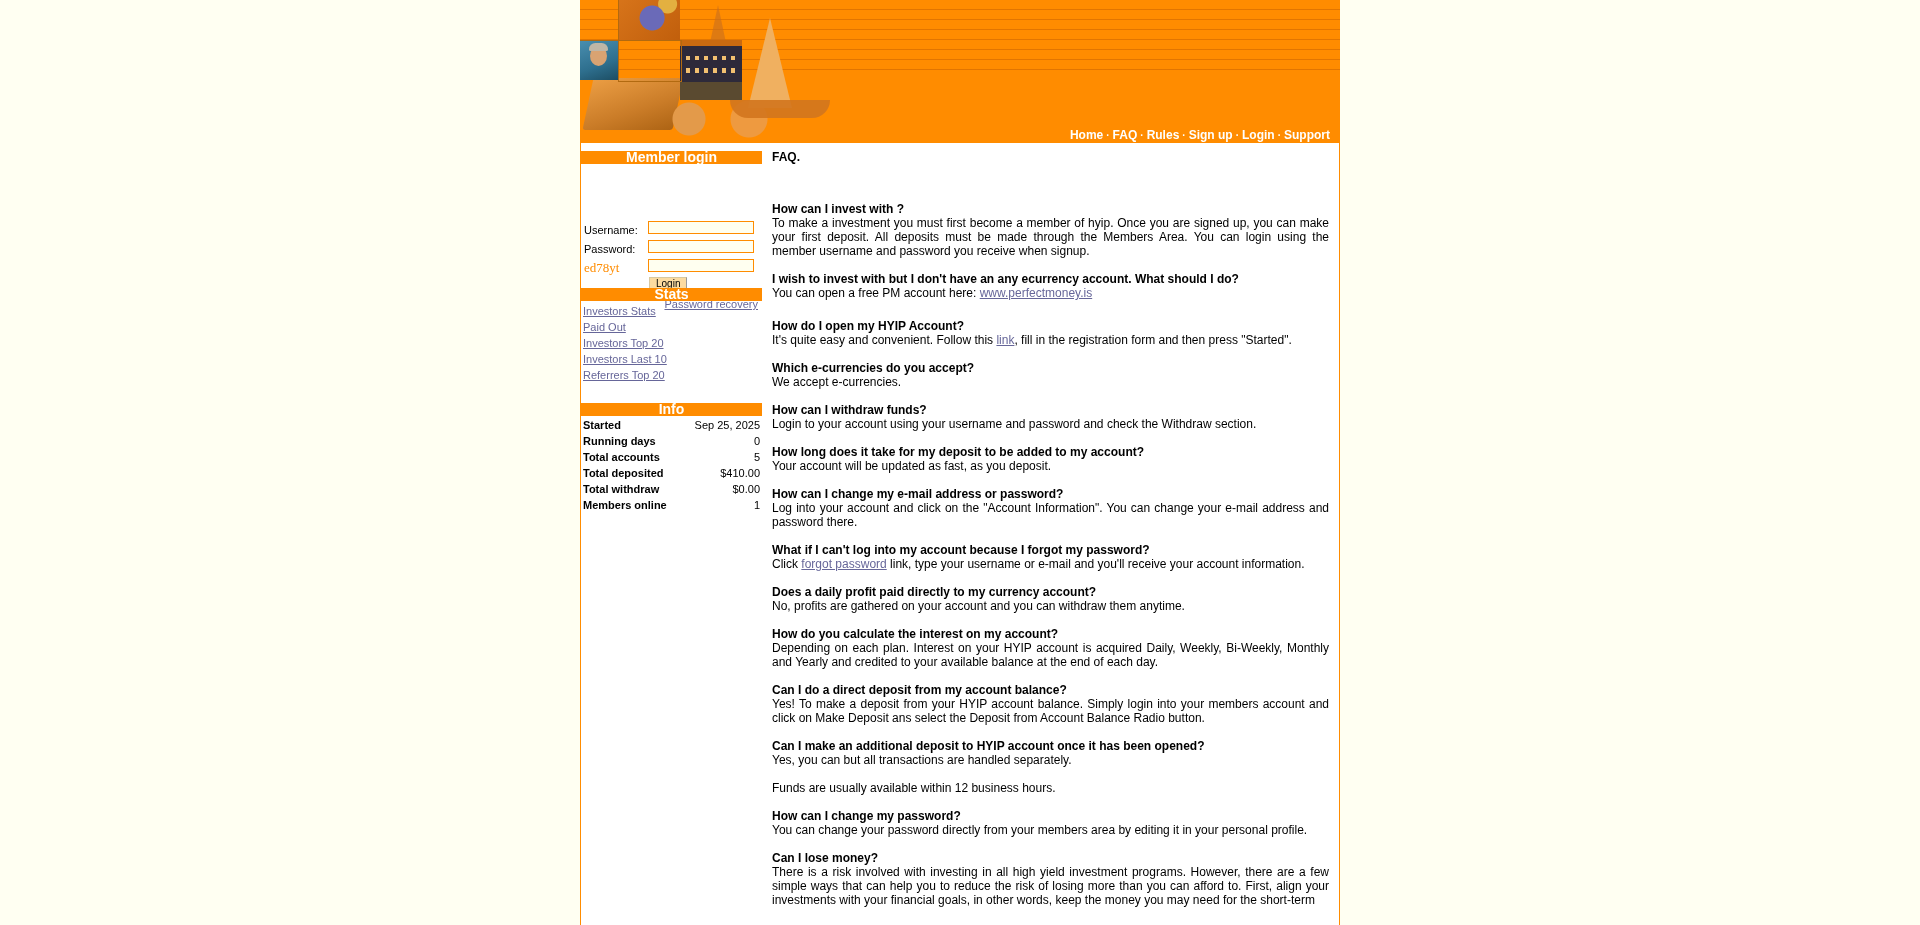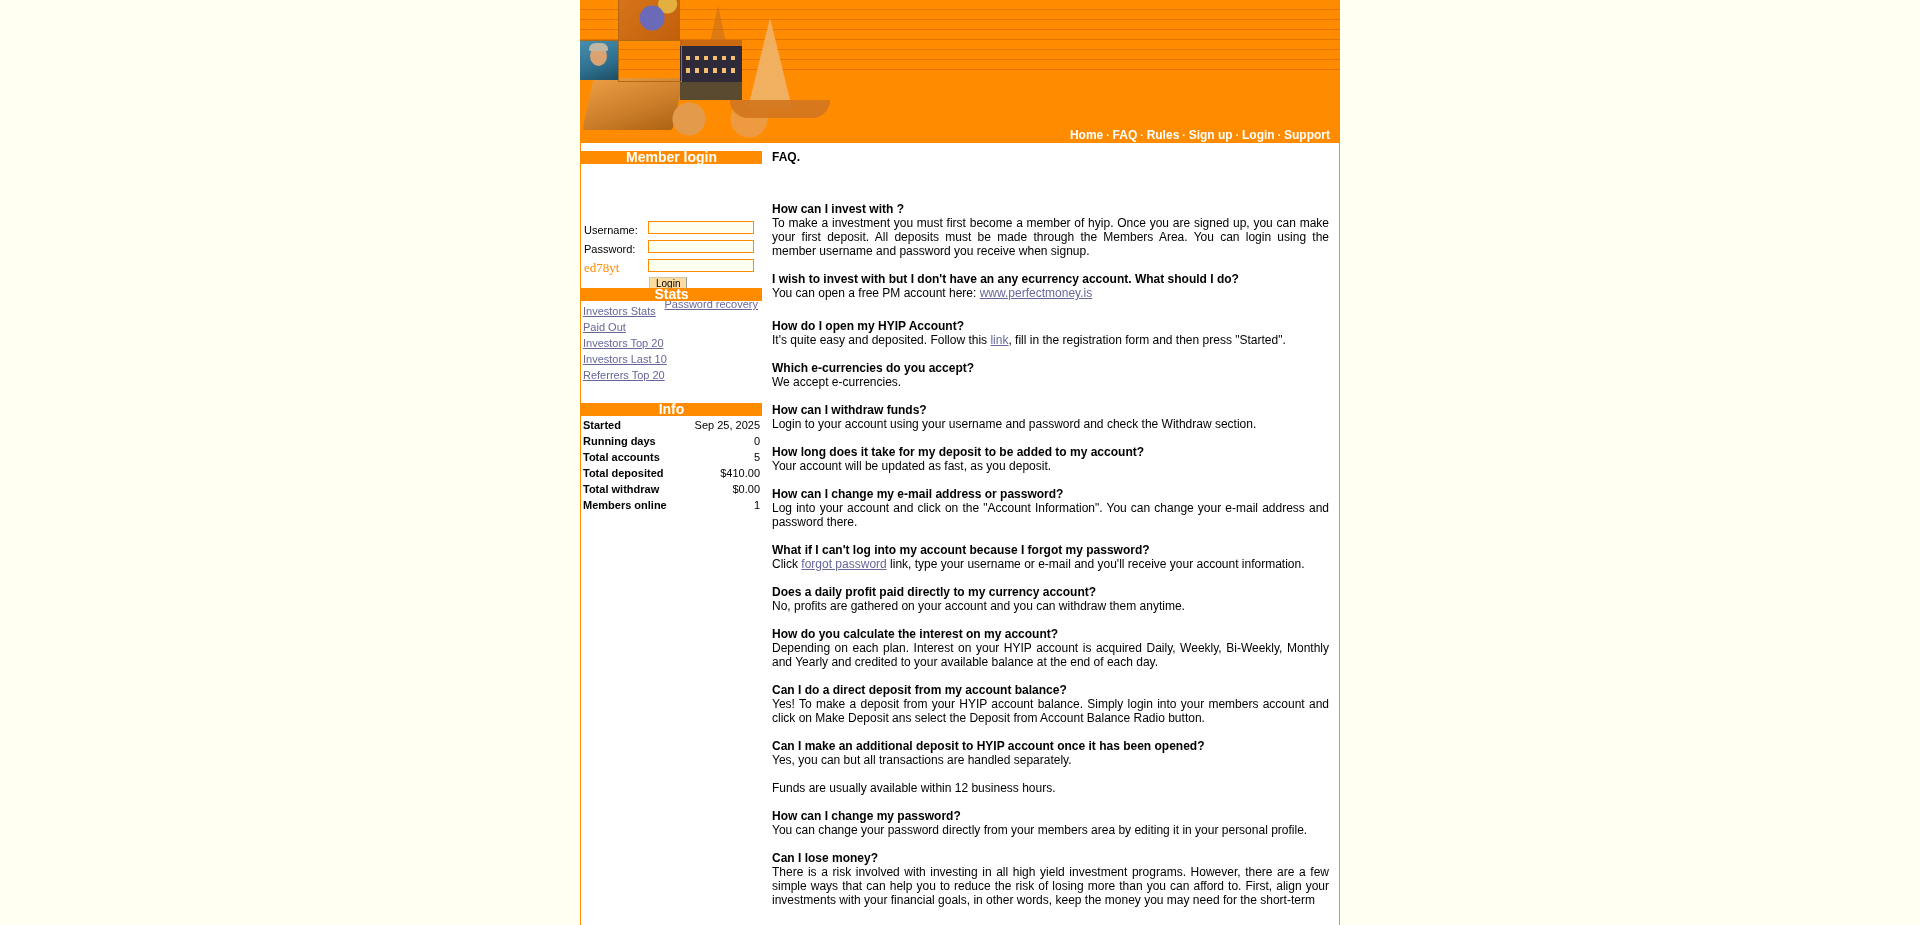--- a/index.html
+++ b/index.html
@@ -199,21 +199,21 @@
         <div class="qa">
           <div class="q">How can I invest with ?</div>
           <div class="a">To make a investment you must first become a member of hyip. Once you are signed up, you can make your first deposit. All deposits must be made through the Members Area. You can login using the member username and password you receive when signup.</div>
         </div>
         <div class="qa big">
           <div class="q">I wish to invest with but I don't have an any ecurrency account. What should I do?</div>
           <div class="a"><span>You can open a free PM account here: </span><a href="#">www.perfectmoney.is</a></div>
         </div>
         <div class="qa">
           <div class="q">How do I open my HYIP Account?</div>
-          <div class="a"><span>It's quite easy and deposited. Follow this </span><a href="#">link</a><span>, fill in the registration form and then press "Started".</span></div>
+          <div class="a"><span>It's quite easy and convenient. Follow this </span><a href="#">link</a><span>, fill in the registration form and then press "Started".</span></div>
         </div>
         <div class="qa">
           <div class="q">Which e-currencies do you accept?</div>
           <div class="a">We accept e-currencies.</div>
         </div>
         <div class="qa">
           <div class="q">How can I withdraw funds?</div>
           <div class="a">Login to your account using your username and password and check the Withdraw section.</div>
         </div>
         <div class="qa">

